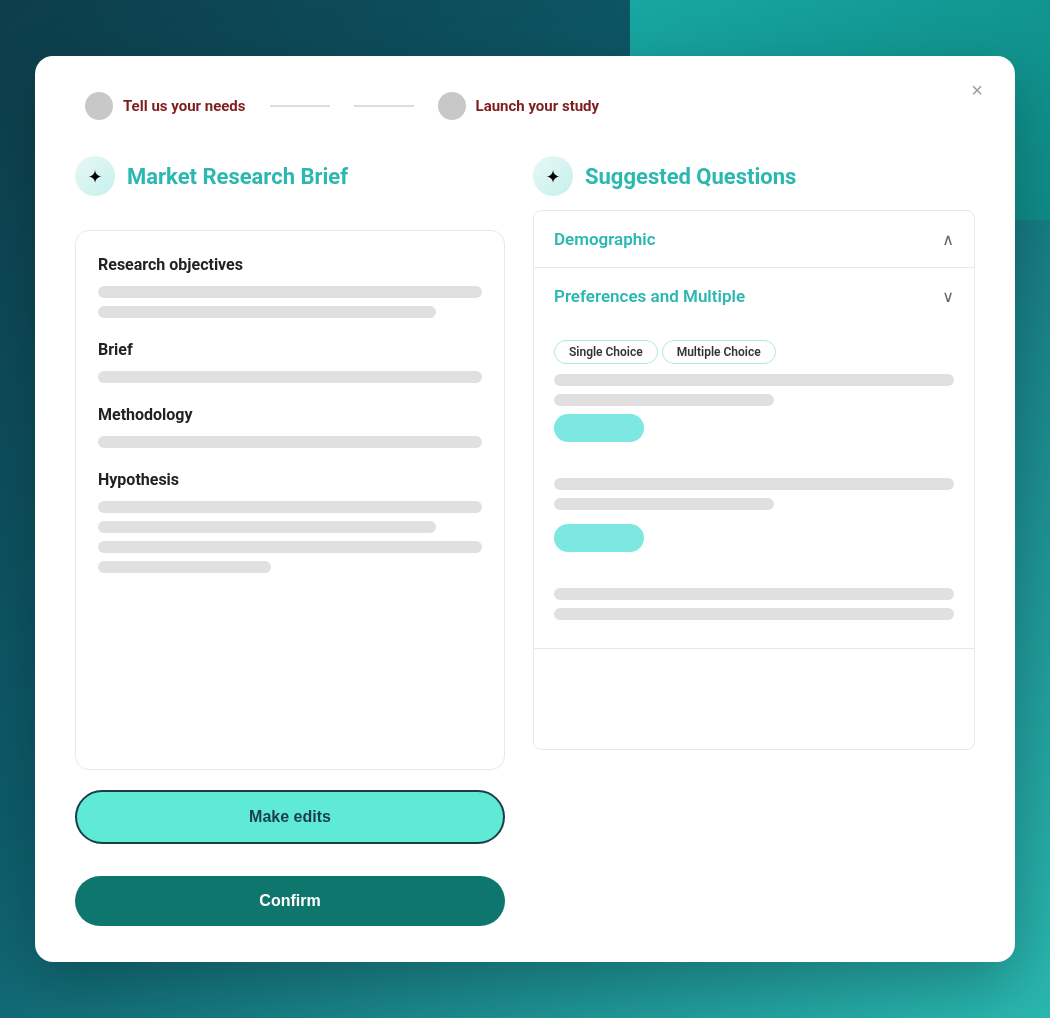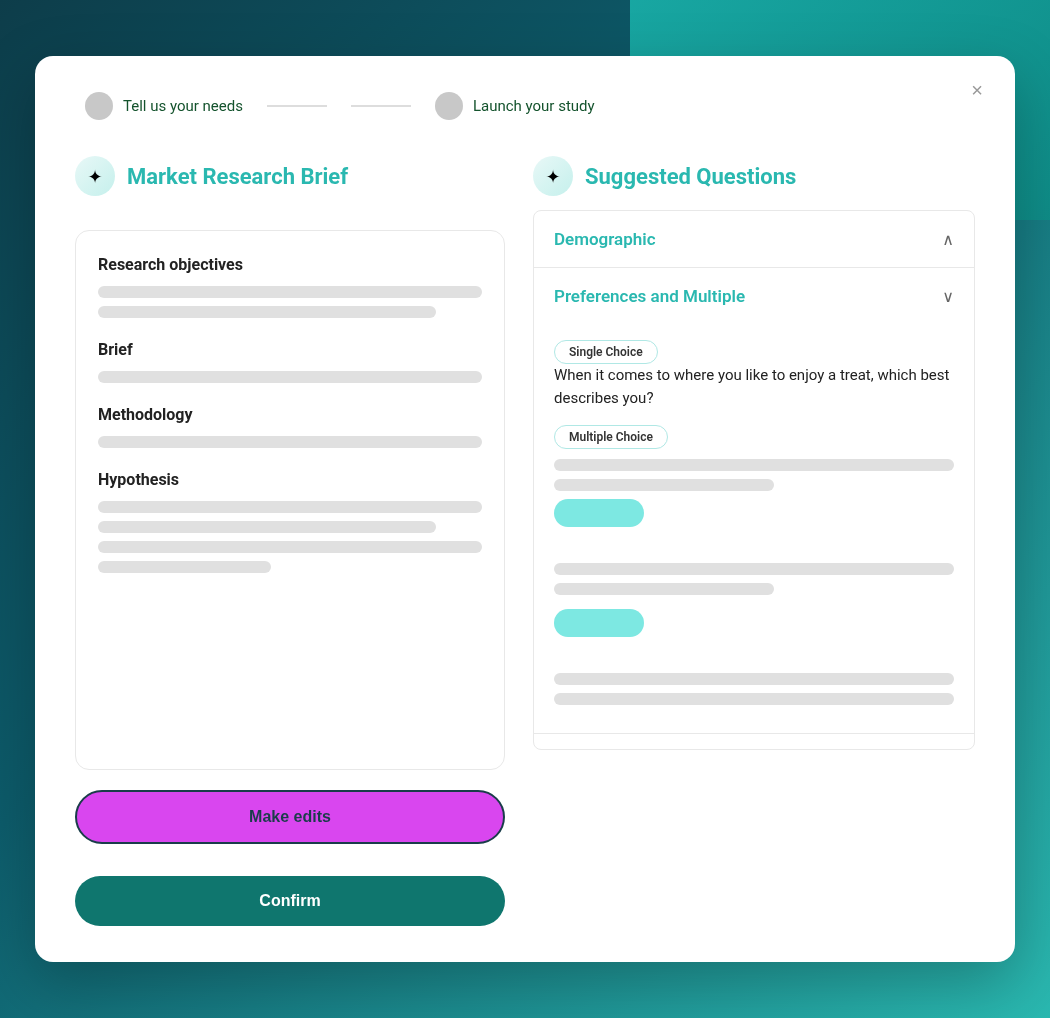--- a/index.html
+++ b/index.html
@@ -78,22 +78,22 @@
       background: #c8c8c8;
       flex-shrink: 0;
     }
 
     .step-circle.active {
       background: #2ab8b0;
     }
 
     .step-label {
       font-size: 15px;
-      color: #14532d;
-      font-weight: 400;
+      color: #7f1d1d;
+      font-weight: 700;
     }
 
     .step-label.active {
       color: #2ab8b0;
       font-weight: 600;
     }
 
     .step-separator {
       width: 60px;
       height: 2px;
@@ -176,21 +176,21 @@
     .skeleton-line.full { width: 100%; }
     .skeleton-line.wide { width: 88%; }
     .skeleton-line.short { width: 45%; }
 
     
     .btn-outline {
       width: 100%;
       padding: 16px;
       border: 2px solid #1a3d4a;
       border-radius: 50px;
-      background: #d946ef;
+      background: #5eead4;
       font-size: 16px;
       font-weight: 600;
       color: #1a3d4a;
       cursor: pointer;
       margin-bottom: 12px;
     }
 
     .btn-filled {
       width: 100%;
       padding: 16px;
@@ -371,21 +371,20 @@
         <div class="accordion-item">
           <div class="accordion-header">
             <span class="accordion-title">Preferences and Multiple</span>
             <span class="accordion-icon">∨</span>
           </div>
 
           <div class="accordion-content">
 
             
             <span class="badge">Single Choice</span>
-            <div class="question-text">When it comes to where you like to enjoy a treat, which best describes you?</div>
 
             
             <span class="badge">Multiple Choice</span>
 
             
             <div style="margin-top: 10px;">
               <div class="option-skeleton full"></div>
               <div class="option-skeleton med"></div>
             </div>
 

